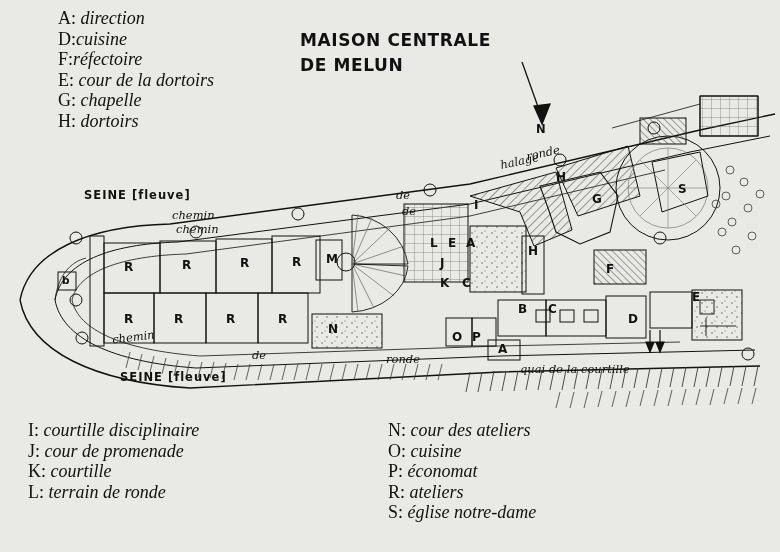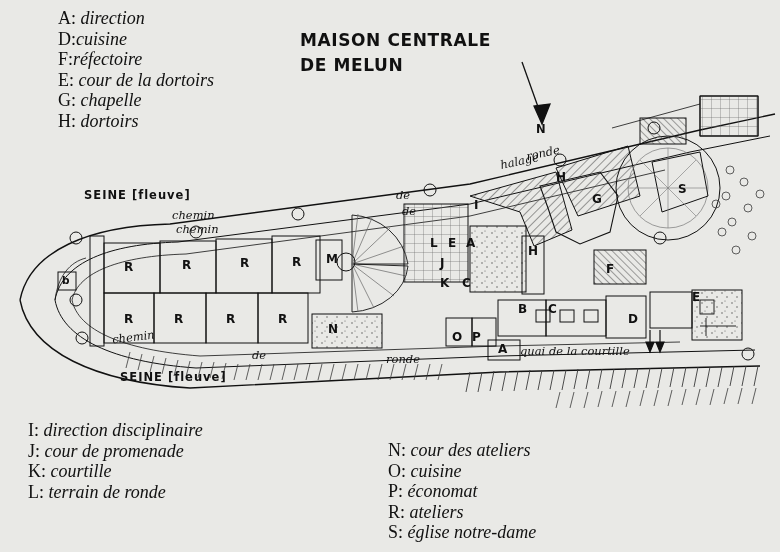--- a/index.html
+++ b/index.html
@@ -24,21 +24,21 @@
     font-size: 18px;
     line-height: 20.5px;
     font-style: italic;
     white-space: nowrap;
   }
   .legend .key {
     font-style: normal;
   }
   #legend-top { left: 58px; top: 8px; }
   #legend-bottom-left { left: 28px; top: 420px; }
-  #legend-bottom-right { left: 388px; top: 420px; margin-top: 20px; }
+  #legend-bottom-right { left: 388px; top: 420px; }
 
   
   #title {
     position: absolute;
     left: 300px;
     top: 28px;
     width: 240px;
     text-align: left;
     font-family: "DejaVu Sans", sans-serif;
     font-weight: bold;
@@ -343,21 +343,21 @@
   <div class="maplabel it" style="left:112px; top:330px; transform:rotate(-7deg);">chemin</div>
 
   <div class="maplabel it" style="left:396px; top:188px;">de</div>
   <div class="maplabel it" style="left:402px; top:204px;">de</div>
   <div class="maplabel it" style="left:252px; top:348px;">de</div>
 
   <div class="maplabel it" style="left:526px; top:146px; transform:rotate(-12deg);">ronde</div>
   <div class="maplabel it" style="left:386px; top:352px;">ronde</div>
   <div class="maplabel it" style="left:500px; top:154px; transform:rotate(-12deg);">halage</div>
 
-  <div class="maplabel it" style="left:520px; top:344px;text-align:center;">quai de la courtille</div>
+  <div class="maplabel it" style="left:520px; top:362px;text-align:center;">quai de la courtille</div>
 
   <div class="maplabel bold" style="left:536px; top:122px;">N</div>
 
   <div class="blk" style="left:124px; top:260px;">R</div>
   <div class="blk" style="left:182px; top:258px;">R</div>
   <div class="blk" style="left:240px; top:256px;">R</div>
   <div class="blk" style="left:292px; top:255px;">R</div>
   <div class="blk" style="left:124px; top:312px;">R</div>
   <div class="blk" style="left:174px; top:312px;">R</div>
   <div class="blk" style="left:226px; top:312px;">R</div>
@@ -380,21 +380,21 @@
   <div class="blk" style="left:518px; top:302px;">B</div>
   <div class="blk" style="left:548px; top:302px;">C</div>
   <div class="blk" style="left:628px; top:312px;">D</div>
   <div class="blk" style="left:692px; top:290px;">E</div>
   <div class="blk" style="left:452px; top:330px;">O</div>
   <div class="blk" style="left:472px; top:330px;">P</div>
   <div class="blk" style="left:498px; top:342px;">A</div>
   <div class="blk sm" style="left:62px; top:274px;">b</div>
 
   <div class="legend" id="legend-bottom-left">
-    <div><span class="key">I:</span> <span>direction disciplinaire</span></div>
+    <div><span class="key">I:</span> <span>courtille disciplinaire</span></div>
     <div><span class="key">J:</span> <span>cour de promenade</span></div>
     <div><span class="key">K:</span> <span>courtille</span></div>
     <div><span class="key">L:</span> <span>terrain de ronde</span></div>
   </div>
 
   <div class="legend" id="legend-bottom-right">
     <div><span class="key">N:</span> <span>cour des ateliers</span></div>
     <div><span class="key">O:</span> <span>cuisine</span></div>
     <div><span class="key">P:</span> <span>économat</span></div>
     <div><span class="key">R:</span> <span>ateliers</span></div>

